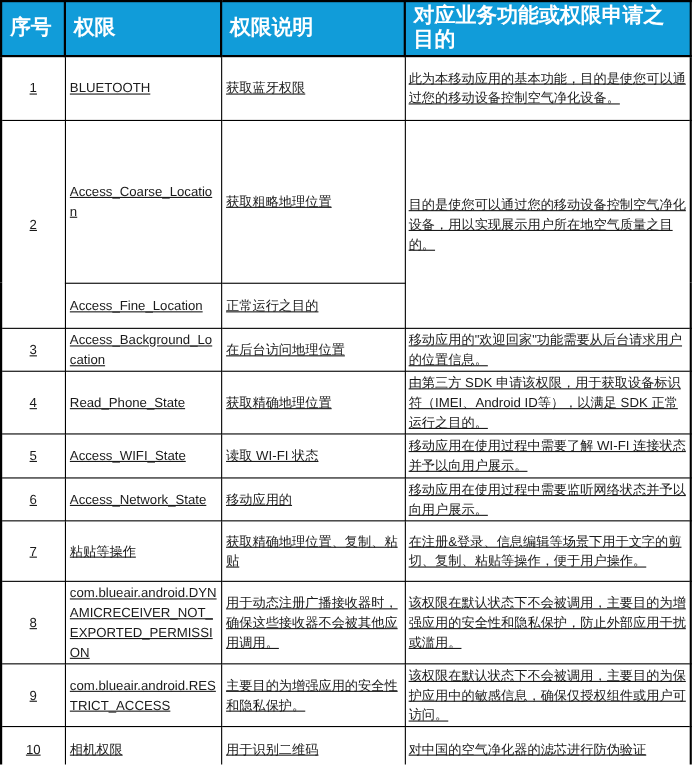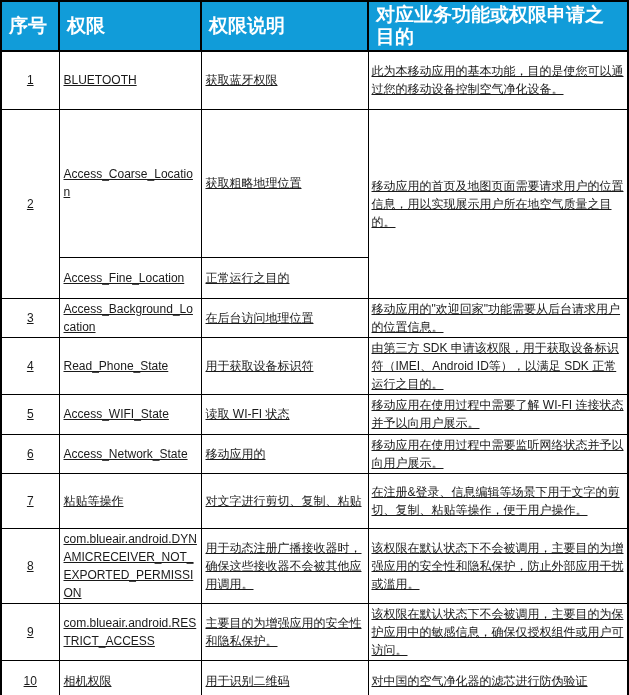--- a/index.html
+++ b/index.html
@@ -85,54 +85,54 @@
     <tr class="row-1">
       <td class="c-index">1</td>
       <td class="c-permission">BLUETOOTH</td>
       <td class="c-description">获取蓝牙权限</td>
       <td class="c-purpose">此为本移动应用的基本功能，目的是使您可以通过您的移动设备控制空气净化设备。</td>
     </tr>
     <tr class="row-2a">
       <td class="c-index" rowspan="2">2</td>
       <td class="c-permission">Access_Coarse_Location</td>
       <td class="c-description">获取粗略地理位置</td>
-      <td class="c-purpose" rowspan="2">移动应用的首页及地图页面需要请求用户的位置信息，用以实现展示用户所在地空气质量之目的。</td>
+      <td class="c-purpose" rowspan="2">目的是使您可以通过您的移动设备控制空气净化设备，用以实现展示用户所在地空气质量之目的。</td>
     </tr>
     <tr class="row-2b">
       <td class="c-permission">Access_Fine_Location</td>
       <td class="c-description">正常运行之目的</td>
     </tr>
     <tr class="row-3">
       <td class="c-index">3</td>
       <td class="c-permission">Access_Background_Location</td>
       <td class="c-description">在后台访问地理位置</td>
       <td class="c-purpose">移动应用的"欢迎回家"功能需要从后台请求用户的位置信息。</td>
     </tr>
     <tr class="row-4">
       <td class="c-index">4</td>
       <td class="c-permission">Read_Phone_State</td>
-      <td class="c-description">用于获取设备标识符</td>
+      <td class="c-description">获取精确地理位置</td>
       <td class="c-purpose">由第三方 SDK 申请该权限，用于获取设备标识符（IMEI、Android ID等），以满足 SDK 正常运行之目的。</td>
     </tr>
     <tr class="row-5">
       <td class="c-index">5</td>
       <td class="c-permission">Access_WIFI_State</td>
       <td class="c-description">读取 WI-FI 状态</td>
       <td class="c-purpose">移动应用在使用过程中需要了解 WI-FI 连接状态并予以向用户展示。</td>
     </tr>
     <tr class="row-6">
       <td class="c-index">6</td>
       <td class="c-permission">Access_Network_State</td>
       <td class="c-description">移动应用的</td>
       <td class="c-purpose">移动应用在使用过程中需要监听网络状态并予以向用户展示。</td>
     </tr>
     <tr class="row-7">
       <td class="c-index">7</td>
       <td class="c-permission">粘贴等操作</td>
-      <td class="c-description">对文字进行剪切、复制、粘贴</td>
+      <td class="c-description">获取精确地理位置、复制、粘贴</td>
       <td class="c-purpose">在注册&amp;登录、信息编辑等场景下用于文字的剪切、复制、粘贴等操作，便于用户操作。</td>
     </tr>
     <tr class="row-8">
       <td class="c-index">8</td>
       <td class="c-permission">com.blueair.android.DYNAMICRECEIVER_NOT_EXPORTED_PERMISSION</td>
       <td class="c-description">用于动态注册广播接收器时，确保这些接收器不会被其他应用调用。</td>
       <td class="c-purpose">该权限在默认状态下不会被调用，主要目的为增强应用的安全性和隐私保护，防止外部应用干扰或滥用。</td>
     </tr>
     <tr class="row-9">
       <td class="c-index">9</td>

